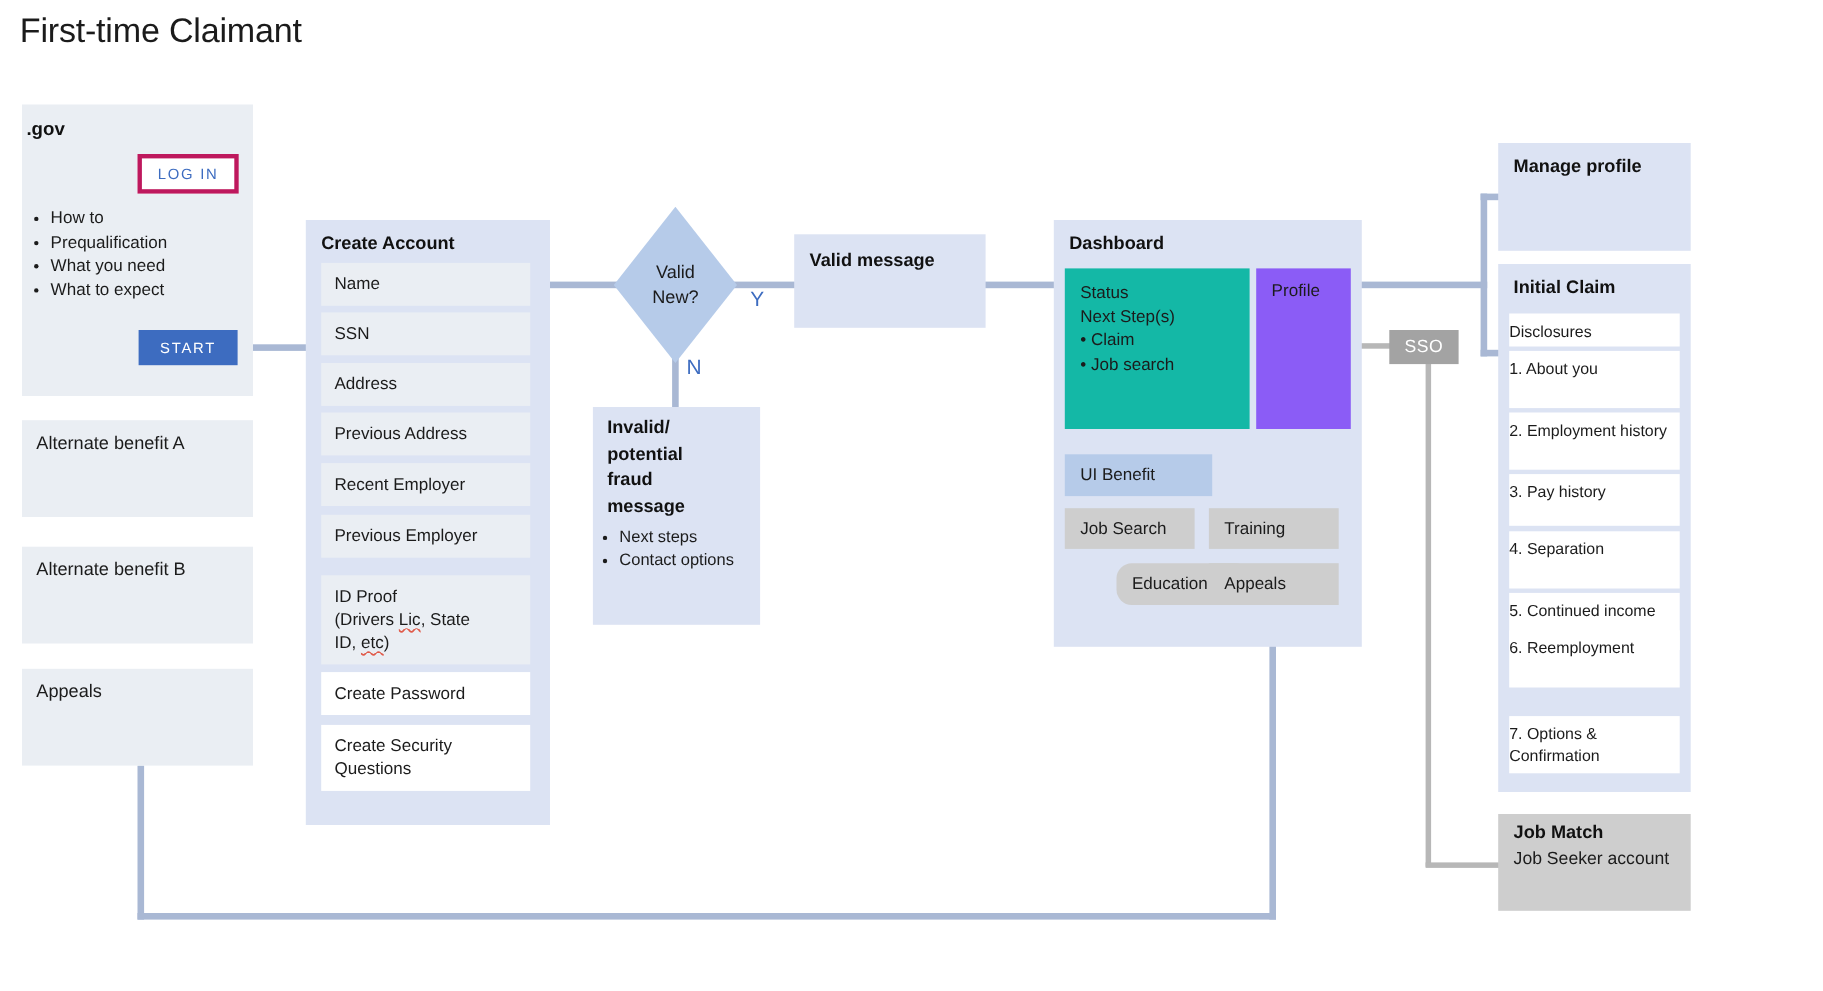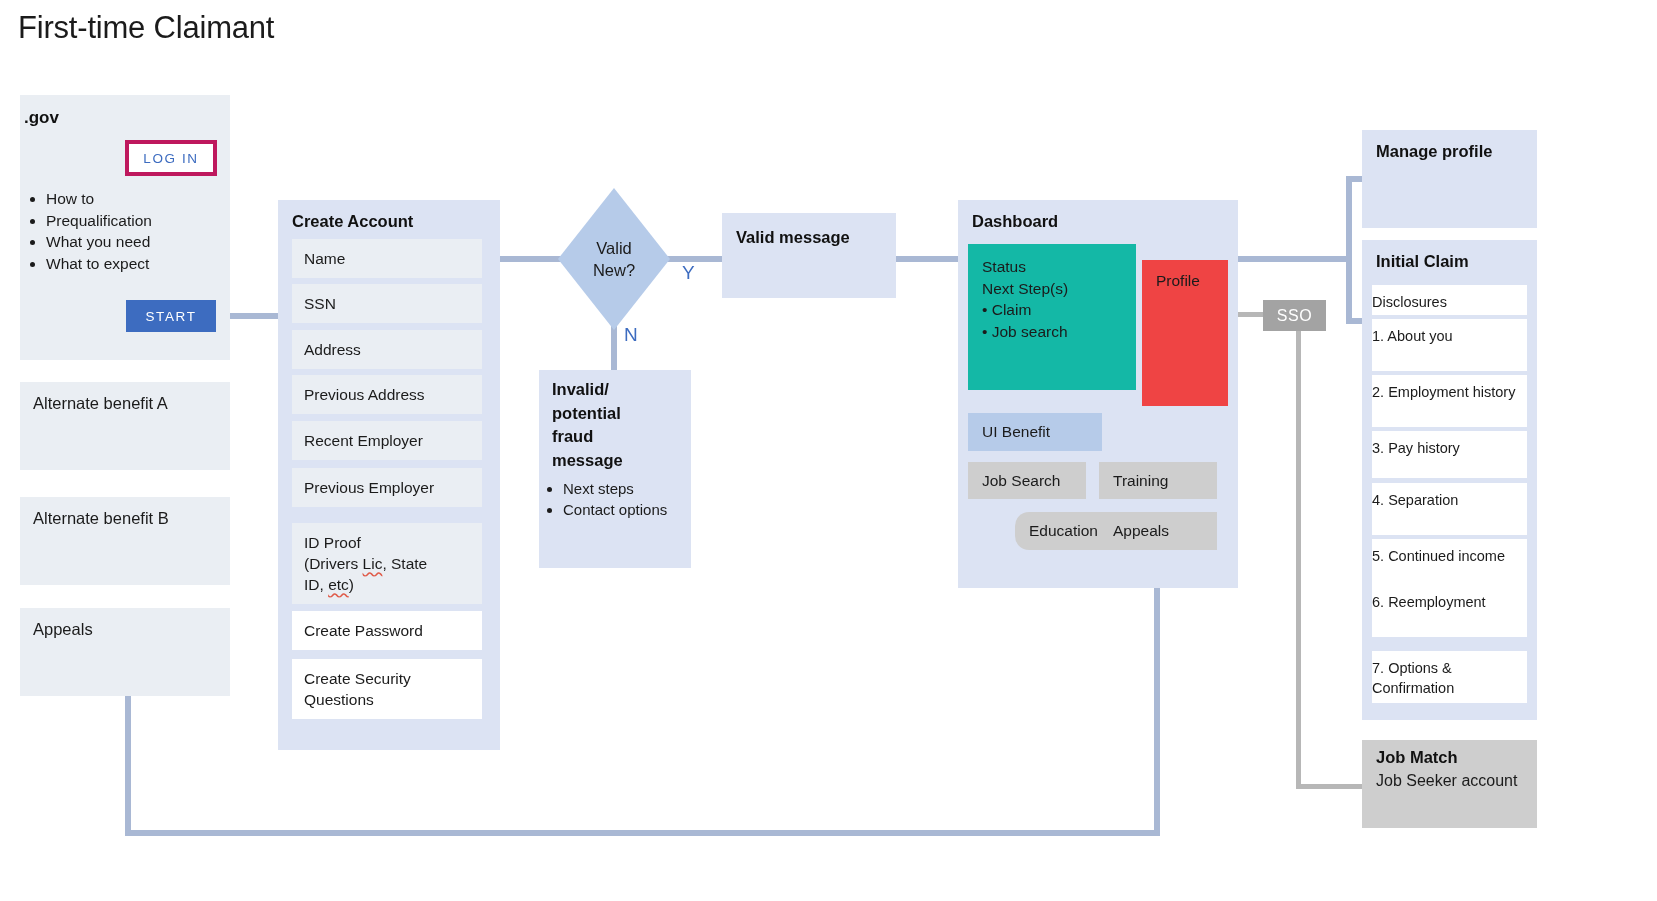--- a/index.html
+++ b/index.html
@@ -118,21 +118,21 @@
   #invalid-list { left: 550px; top: 478px; width: 132px; }
   #invalid-list ul { margin:0; padding-left: 13px; }
   #invalid-list li { font-size:15px; color:#1b1b1b; line-height:21px; }
 
   
   #dashboard { left: 958px; top: 200px; width: 280px; height: 388px; }
   #dash-title { left: 972px; top: 212px; }
   #dash-status { left: 968px; top: 244px; width: 168px; height: 146px; background:#14b8a6; }
   #dash-status .inner { padding: 12px 14px; font-size:15.5px; color:#1b1b1b; line-height:21.5px; }
   #dash-status .blt { padding-left: 0; }
-  #dash-profile { left: 1142px; top: 260px; width: 86px; height: 146px; background:#ef4444; }
+  #dash-profile { left: 1142px; top: 244px; width: 86px; height: 146px; background:#8b5cf6; }
   #dash-profile .inner { padding: 12px 14px; font-size:15.5px; color:#1b1b1b; }
 
   .dash-chip {
     position:absolute; font-size:15.5px; color:#1b1b1b;
     display:flex; align-items:center; padding-left:14px;
   }
   #chip-ui-benefit { left:968px; top:413px; width:134px; height:38px; background:#b6cbe9; }
   #chip-job-search { left:968px; top:462px; width:118px; height:37px; background:#cecece; }
   #chip-training   { left:1099px; top:462px; width:118px; height:37px; background:#cecece; }
   #chip-education  { left:1015px; top:512px; width:122px; height:38px; background:#cecece;border-radius:14px; }
@@ -315,21 +315,21 @@
     <span>Pay history</span>
   </div>
   <div class="abs ic-row" style="top:483px; height:52px;">
     <span class="num">4.</span>
     <span>Separation</span>
   </div>
   <div class="abs ic-row" style="top:539px; height:52px;">
     <span class="num">5.</span>
     <span>Continued income</span>
   </div>
-  <div class="abs ic-row" style="top:585px; height:52px;">
+  <div class="abs ic-row" style="top:573px; height:52px;">
     <span class="num">6.</span>
     <span>Reemployment</span>
   </div>
   <div class="abs ic-row" style="top:651px; height:52px;">
     <span class="num">7.</span>
     <span>Options &amp; Confirmation</span>
   </div>
 
   <div class="abs" id="job-match"></div>
   <div class="abs" id="job-match-title">Job Match</div>

